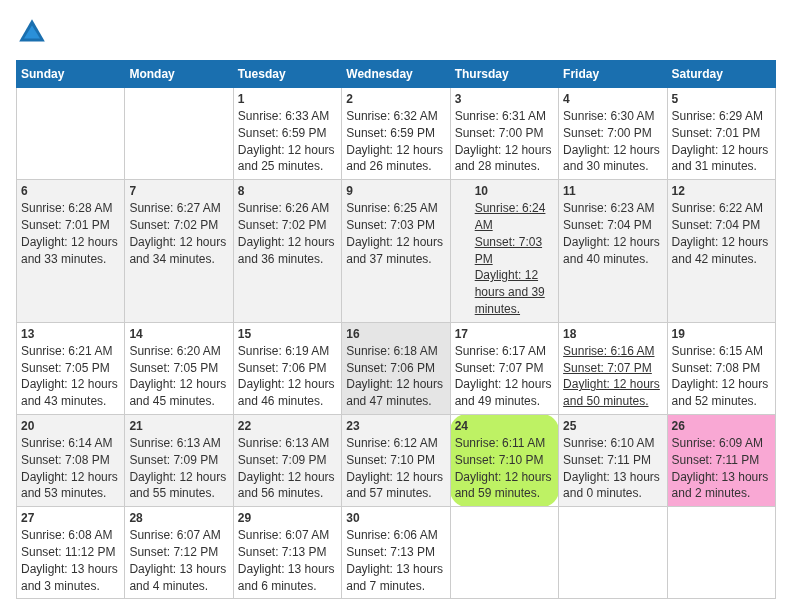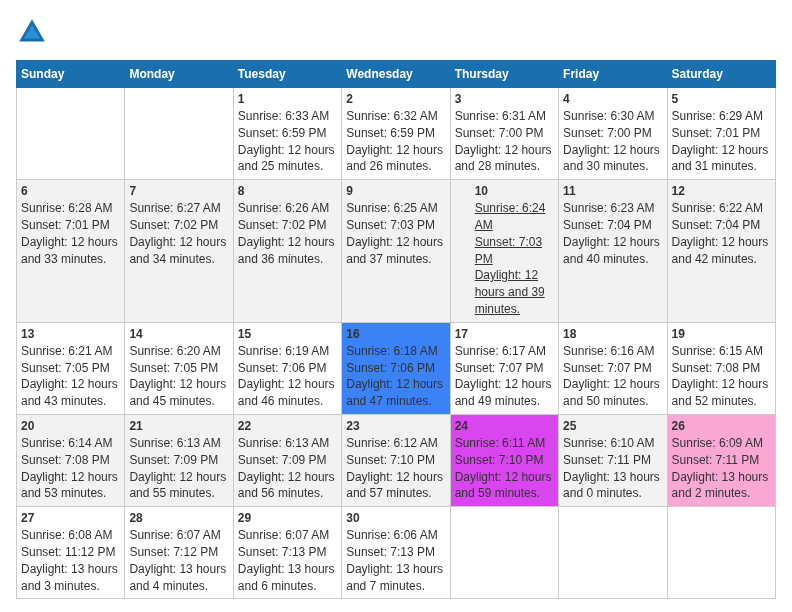--- a/index.html
+++ b/index.html
@@ -219,35 +219,35 @@
           <div class="day-info" style="white-space: pre-line;">Sunrise: 6:20 AM
 Sunset: 7:05 PM
 Daylight: 12 hours and 45 minutes.</div>
         </td>
         <td style="background-color: rgb(255, 255, 255);">
           <div class="day-num">15</div>
           <div class="day-info" style="white-space: pre-line;">Sunrise: 6:19 AM
 Sunset: 7:06 PM
 Daylight: 12 hours and 46 minutes.</div>
         </td>
-        <td style="background-color: #3b82f6;">
+        <td style="background-color: #e5e5e5;">
           <div class="day-num">16</div>
           <div class="day-info" style="white-space: pre-line;">Sunrise: 6:18 AM
 Sunset: 7:06 PM
 Daylight: 12 hours and 47 minutes.</div>
         </td>
         <td style="background-color: rgb(255, 255, 255);">
           <div class="day-num">17</div>
           <div class="day-info" style="white-space: pre-line;">Sunrise: 6:17 AM
 Sunset: 7:07 PM
 Daylight: 12 hours and 49 minutes.</div>
         </td>
         <td style="background-color: rgb(255, 255, 255);">
           <div class="day-num">18</div>
-          <div class="day-info" style="white-space: pre-line;">Sunrise: 6:16 AM
+          <div class="day-info" style="white-space: pre-line; text-decoration: underline;">Sunrise: 6:16 AM
 Sunset: 7:07 PM
 Daylight: 12 hours and 50 minutes.</div>
         </td>
         <td style="background-color: rgb(255, 255, 255);">
           <div class="day-num">19</div>
           <div class="day-info" style="white-space: pre-line;">Sunrise: 6:15 AM
 Sunset: 7:08 PM
 Daylight: 12 hours and 52 minutes.</div>
         </td>
       </tr>
@@ -269,21 +269,21 @@
           <div class="day-info" style="white-space: pre-line;">Sunrise: 6:13 AM
 Sunset: 7:09 PM
 Daylight: 12 hours and 56 minutes.</div>
         </td>
         <td style="background-color: rgb(242, 242, 242);">
           <div class="day-num">23</div>
           <div class="day-info" style="white-space: pre-line;">Sunrise: 6:12 AM
 Sunset: 7:10 PM
 Daylight: 12 hours and 57 minutes.</div>
         </td>
-        <td style="background-color: #d946ef;">
+        <td style="background-color: #bef264; border-radius: 17px;">
           <div class="day-num">24</div>
           <div class="day-info" style="white-space: pre-line;">Sunrise: 6:11 AM
 Sunset: 7:10 PM
 Daylight: 12 hours and 59 minutes.</div>
         </td>
         <td style="background-color: rgb(242, 242, 242);">
           <div class="day-num">25</div>
           <div class="day-info" style="white-space: pre-line;">Sunrise: 6:10 AM
 Sunset: 7:11 PM
 Daylight: 13 hours and 0 minutes.</div>

